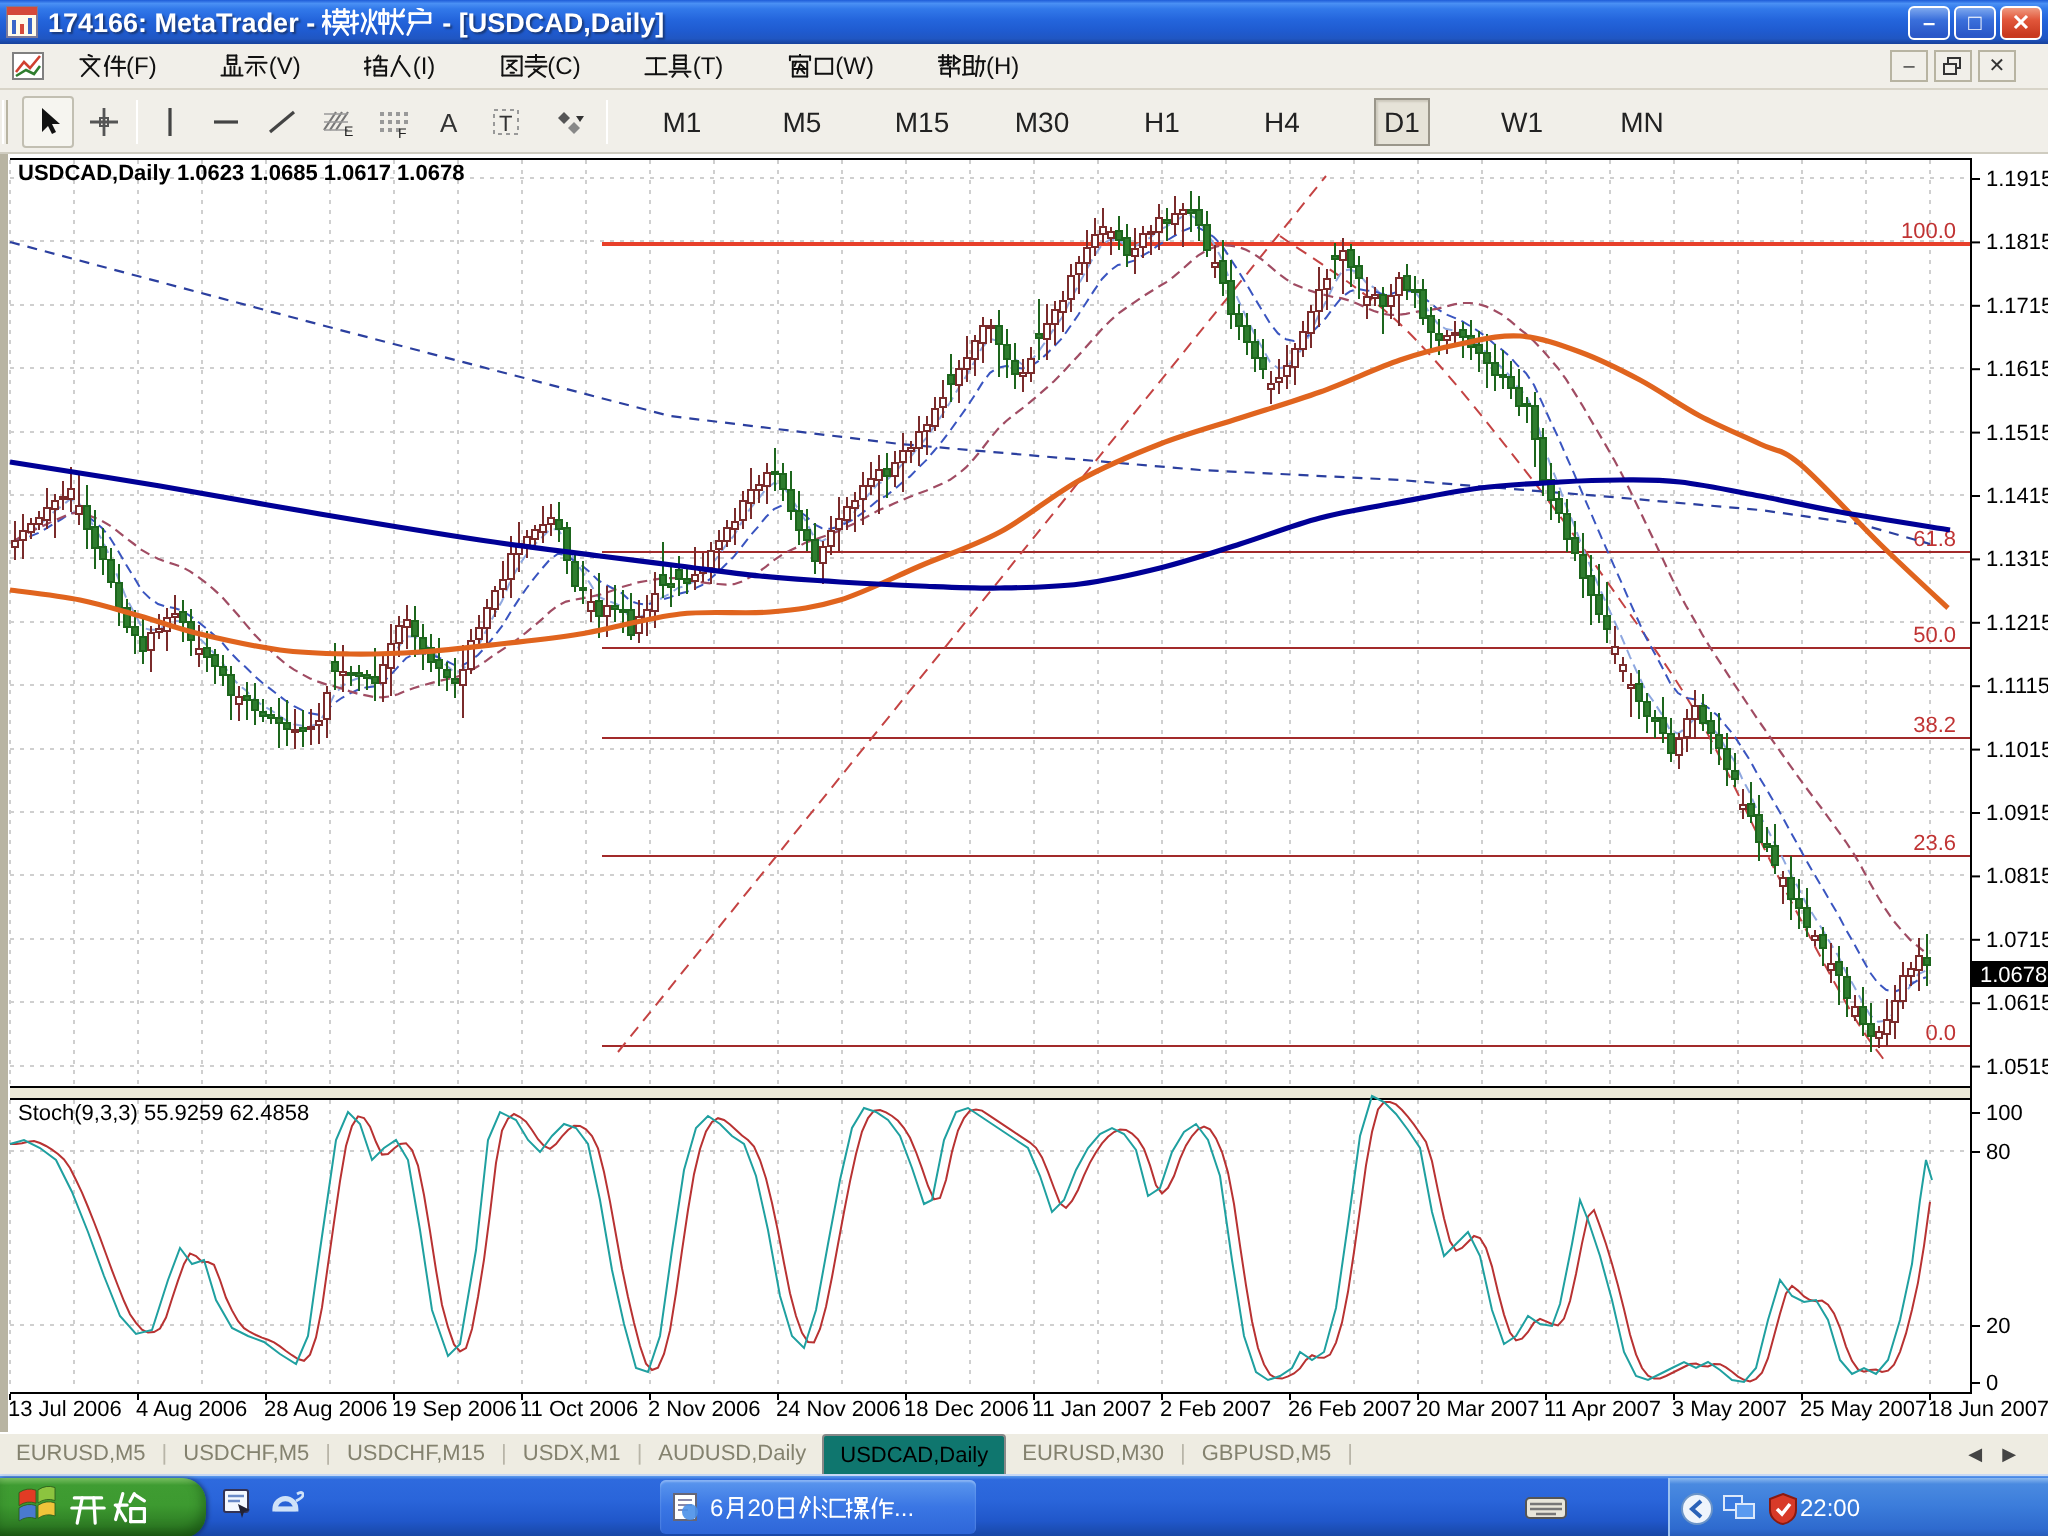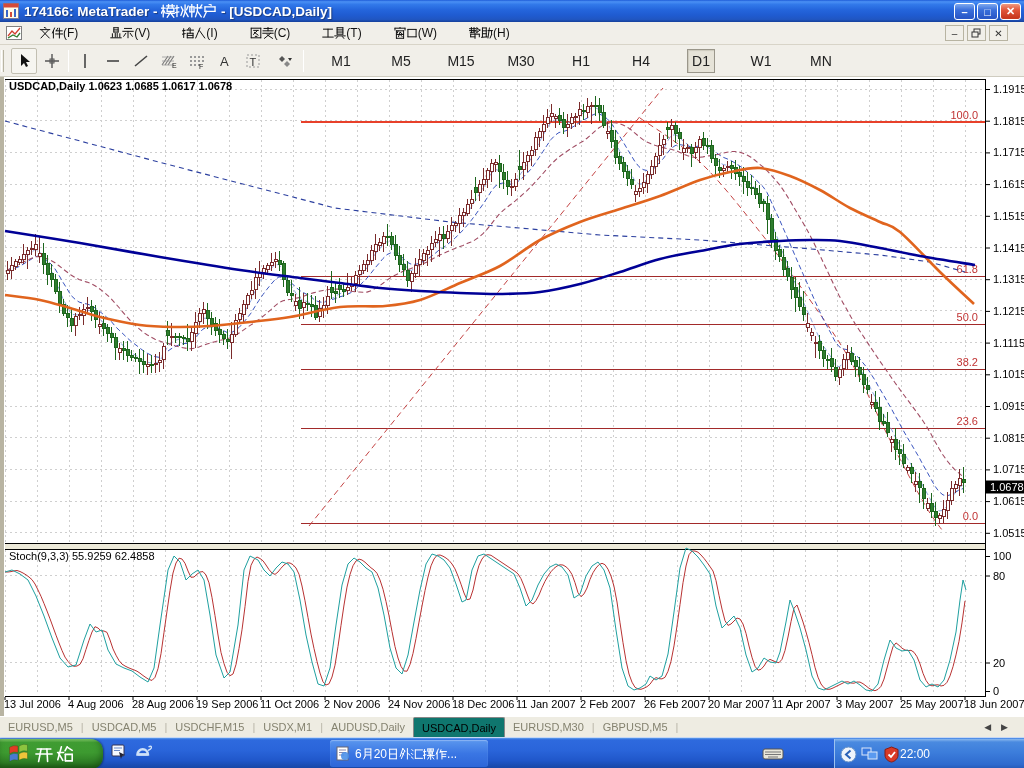--- a/index.html
+++ b/index.html
@@ -729,21 +729,21 @@
       <line x1="901" y1="620.0" x2="901" y2="623.0" stroke="#000"></line>
       <text x="900" y="631.0" font-size="11" fill="#000">25 May 2007</text>
       <line x1="965" y1="620.0" x2="965" y2="623.0" stroke="#000"></line>
       <text x="964" y="631.0" font-size="11" fill="#000">18 Jun 2007</text>
       <text x="9" y="13.0" font-size="11" font-weight="bold" fill="#000">USDCAD,Daily  1.0623 1.0685 1.0617 1.0678</text>
       <text x="9" y="483.0" font-size="11" fill="#000">Stoch(9,3,3) 55.9259 62.4858</text>
     </svg>
     <div id="tabs">
       <span class="tab">EURUSD,M5</span>
       <span class="sep">|</span>
-      <span class="tab">USDCAD,M5</span>
+      <span class="tab">USDCHF,M5</span>
       <span class="sep">|</span>
       <span class="tab">USDCHF,M15</span>
       <span class="sep">|</span>
       <span class="tab">USDX,M1</span>
       <span class="sep">|</span>
       <span class="tab">AUDUSD,Daily</span>
       <span class="tab on">USDCAD,Daily</span>
       <span class="tab">EURUSD,M30</span>
       <span class="sep">|</span>
       <span class="tab">GBPUSD,M5</span>

